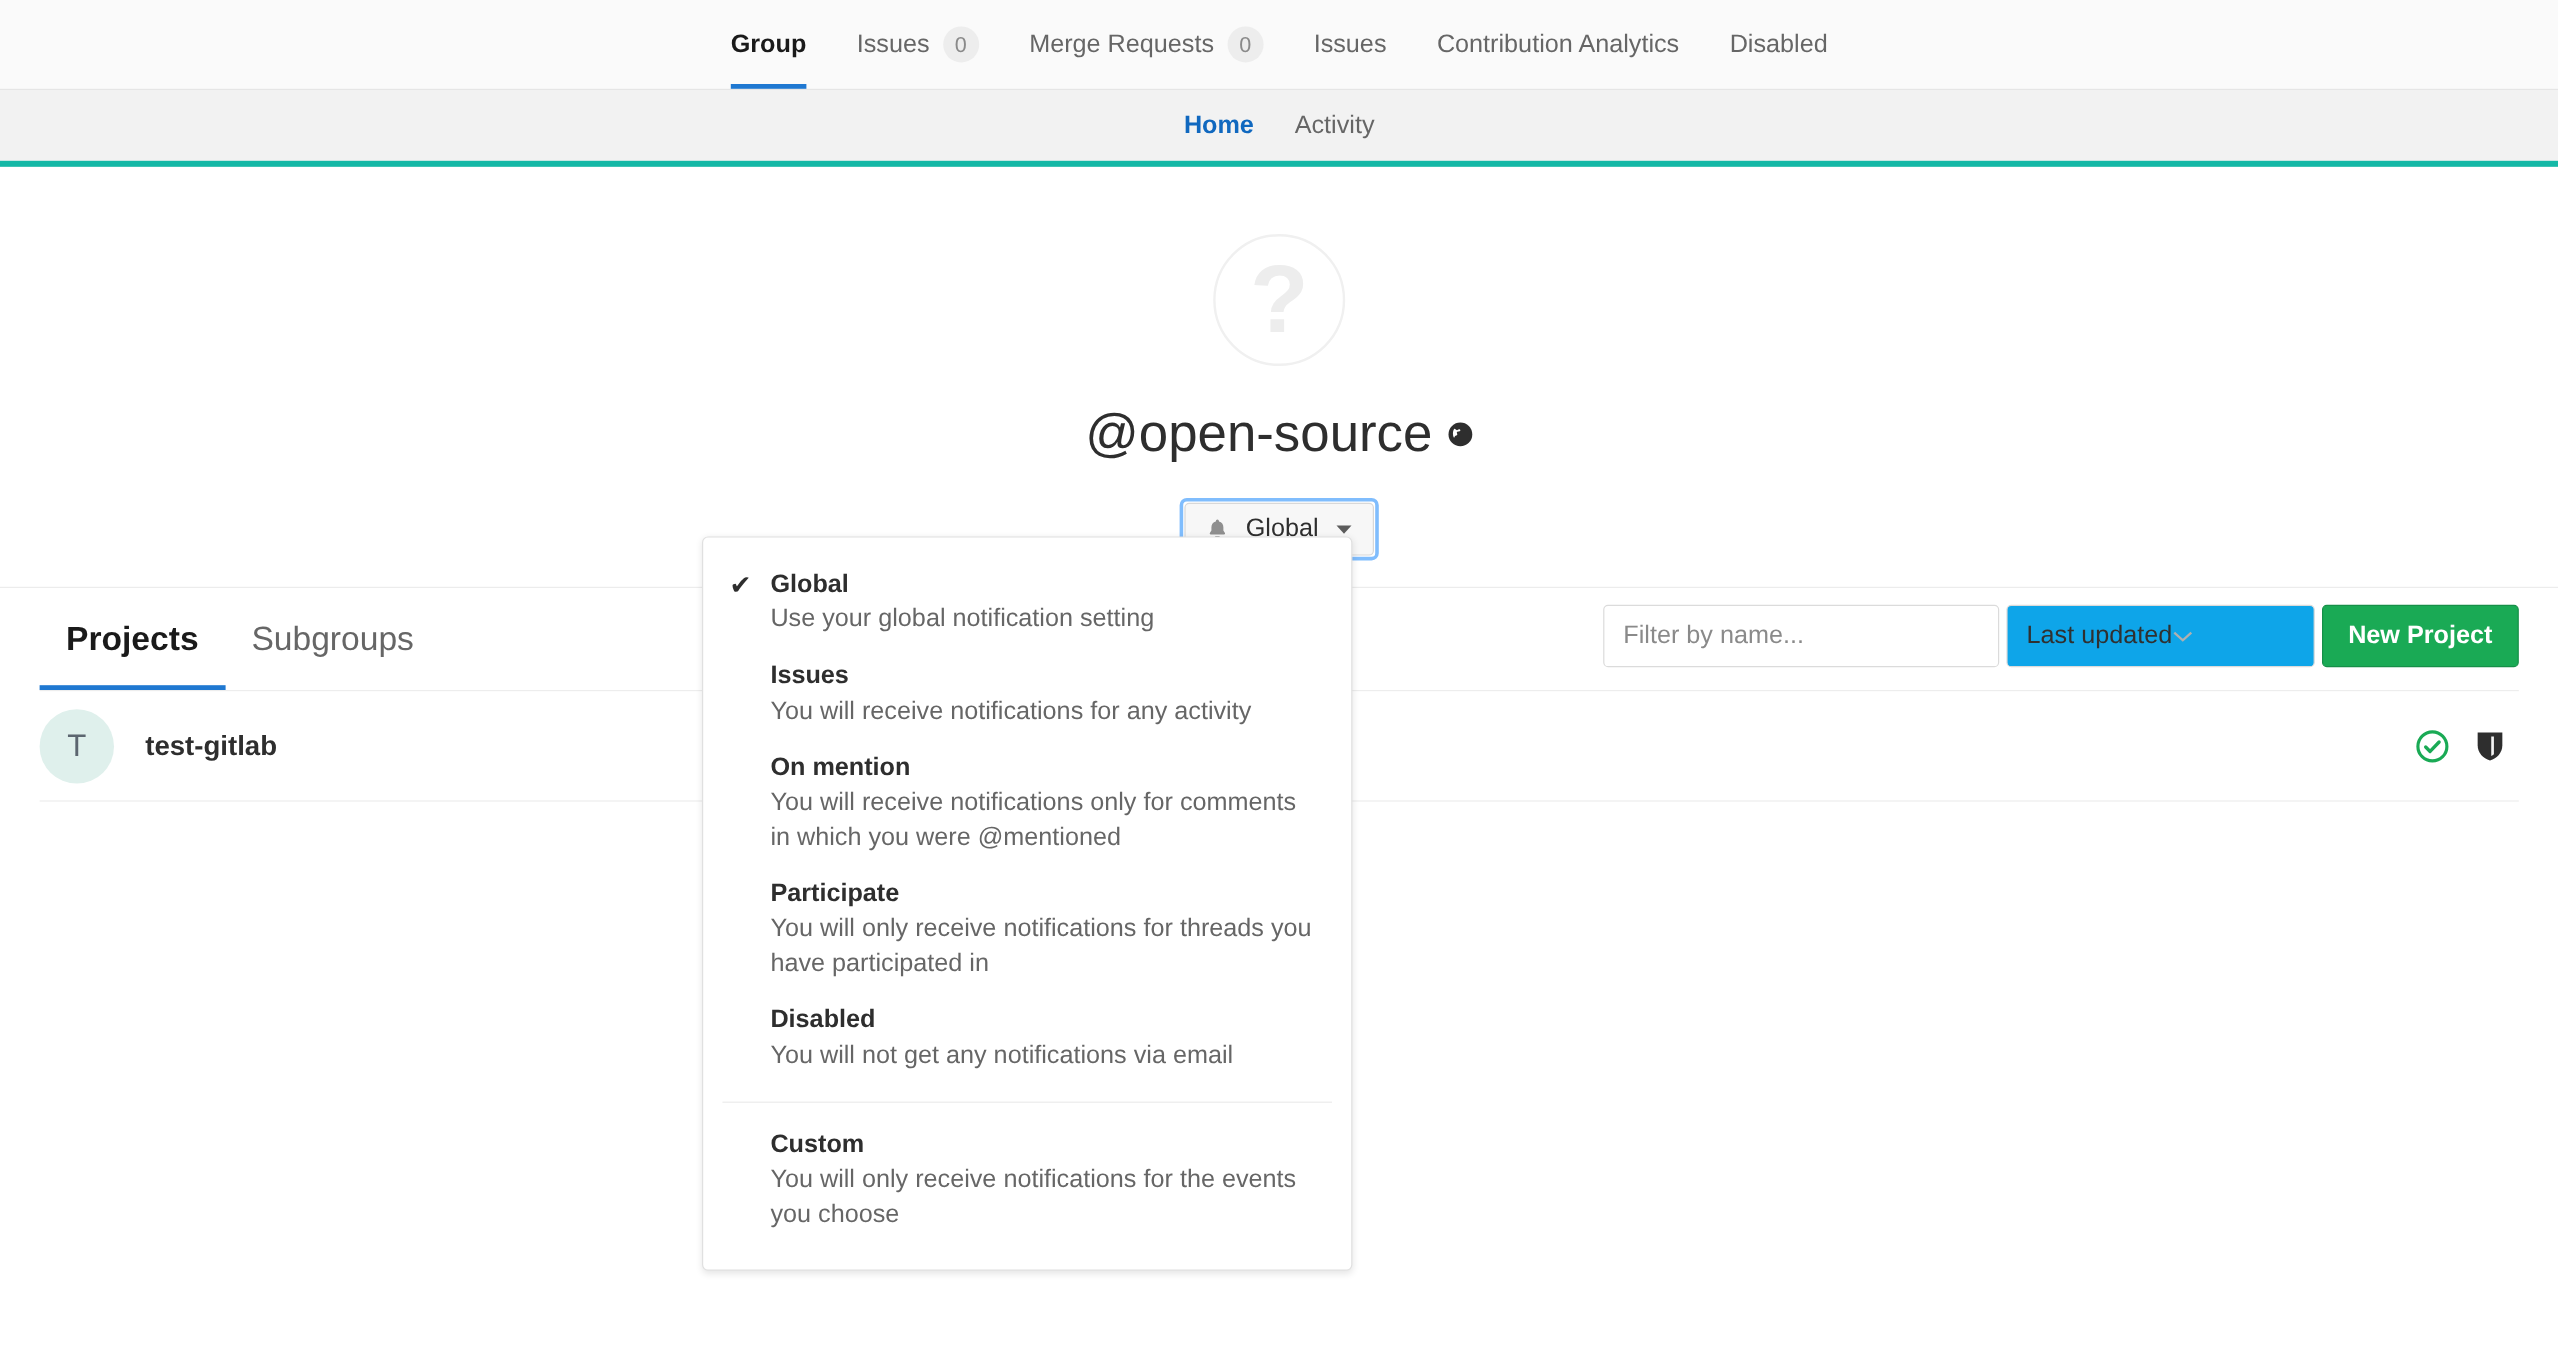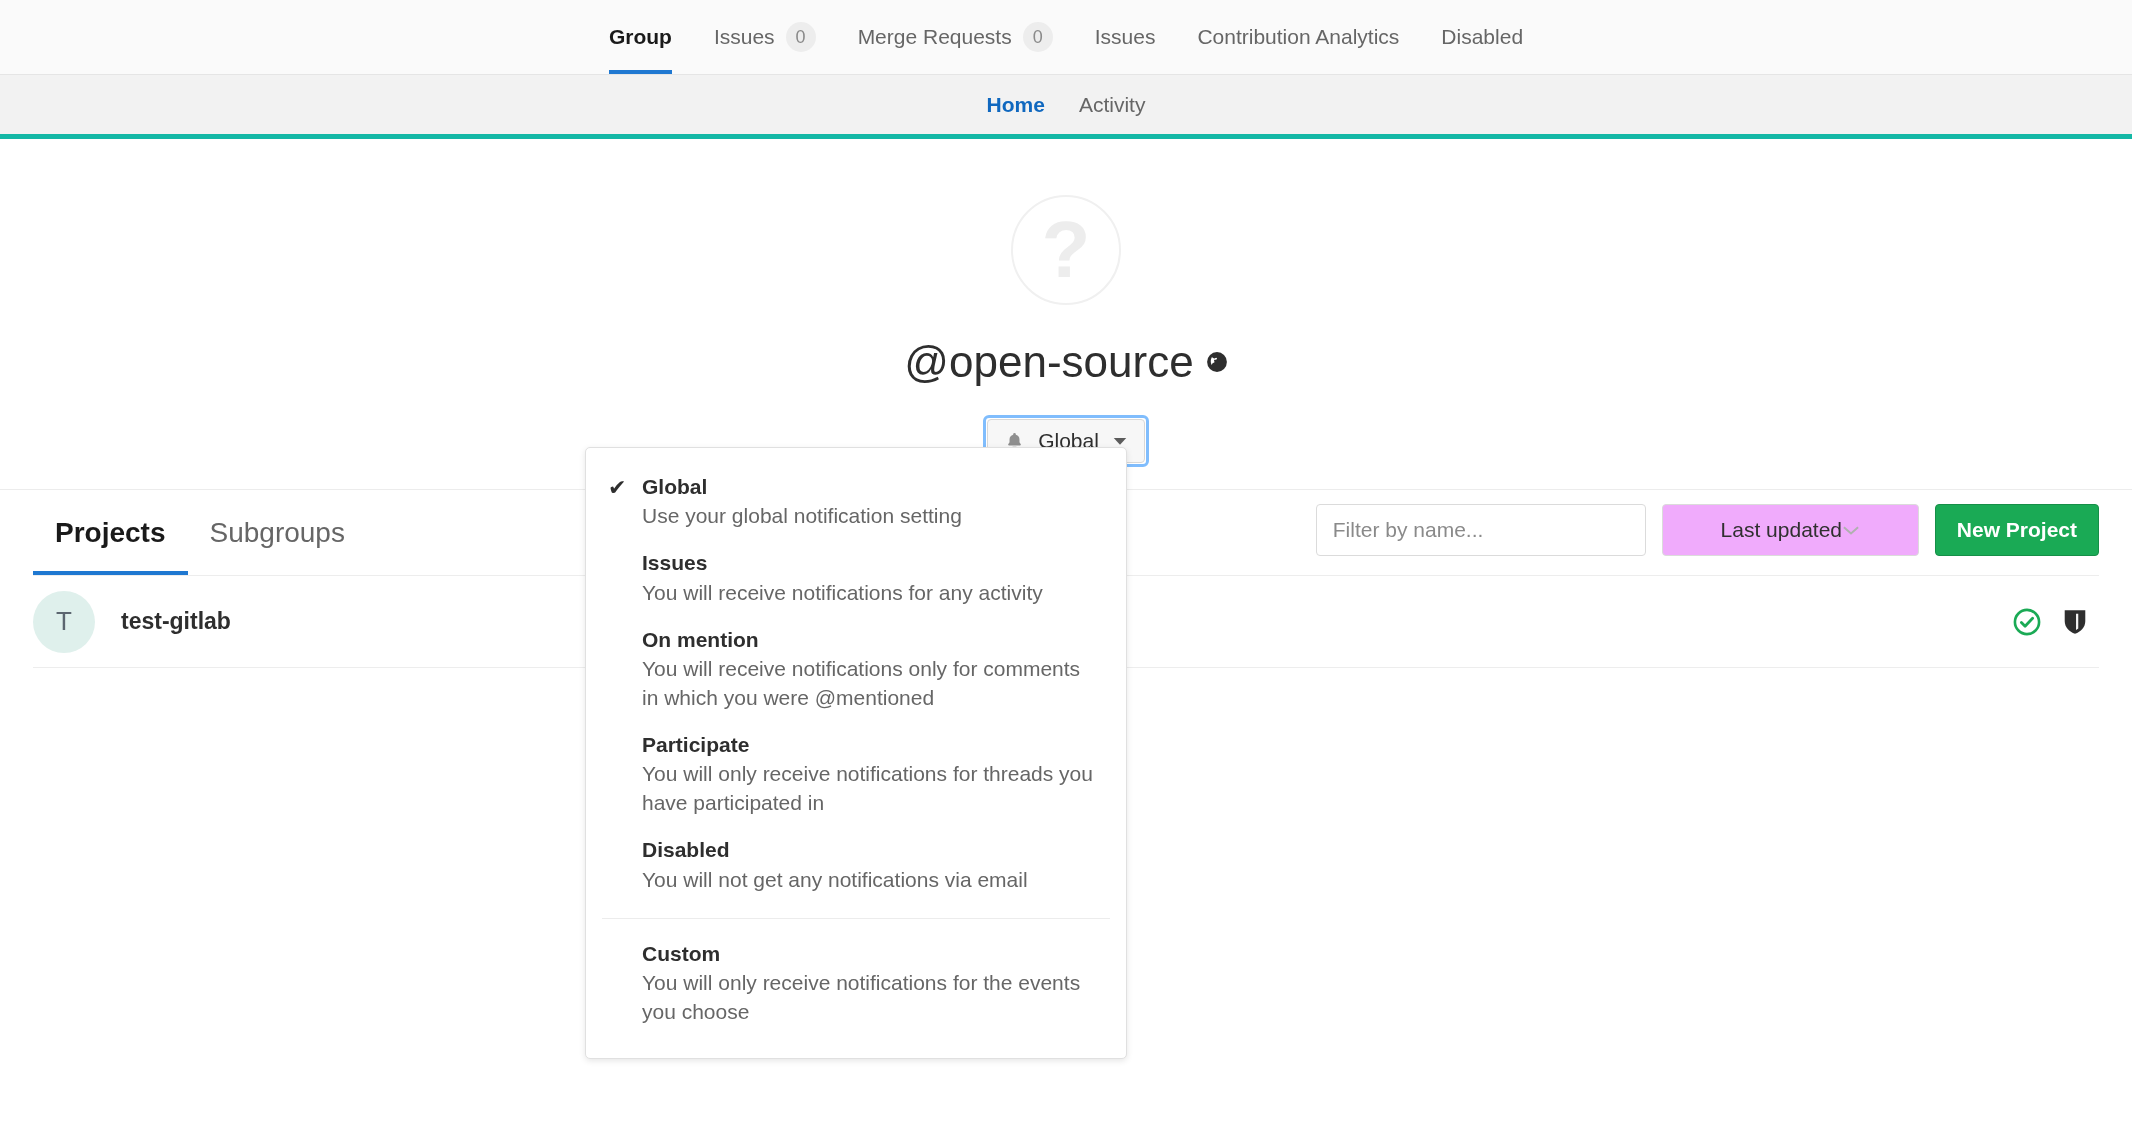--- a/index.html
+++ b/index.html
@@ -218,21 +218,21 @@
     left: 0; right: 0; bottom: 0;
     height: 4px;
     background: #1f78d1;
   }
   .toolbar-right {
     position: absolute;
     right: 33px;
     top: 504px;
     display: flex;
     align-items: center;
-    gap: 16px;
+    gap: 6px;
     padding-left: 20px;
   }
   .filter-input {
     width: 330px;
     height: 52px;
     padding: 0 16px;
     border: 1px solid #dbdbdb;
     border-radius: 4px;
     font-size: 21px;
     color: #303030;
@@ -240,24 +240,24 @@
     background: #fff;
     outline: none;
   }
   .filter-input::placeholder { color: #8a8a8a; }
   .sort-select {
     width: 257px;
     height: 52px;
     padding: 0 16px;
     border: 1px solid #dbdbdb;
     border-radius: 4px;
-    background: #f0abfc;
-    display: flex;
-    align-items: center;
-    justify-content: center;
+    background: #0ea5e9;
+    display: flex;
+    align-items: center;
+    justify-content: flex-start;
     font-size: 21px;
     color: #303030;
     cursor: pointer;
   }
   .sort-caret { color: #b0b0b0; display: inline-flex; }
   .new-project-btn {
     height: 52px;
     padding: 0 21px;
     display: flex;
     align-items: center;

